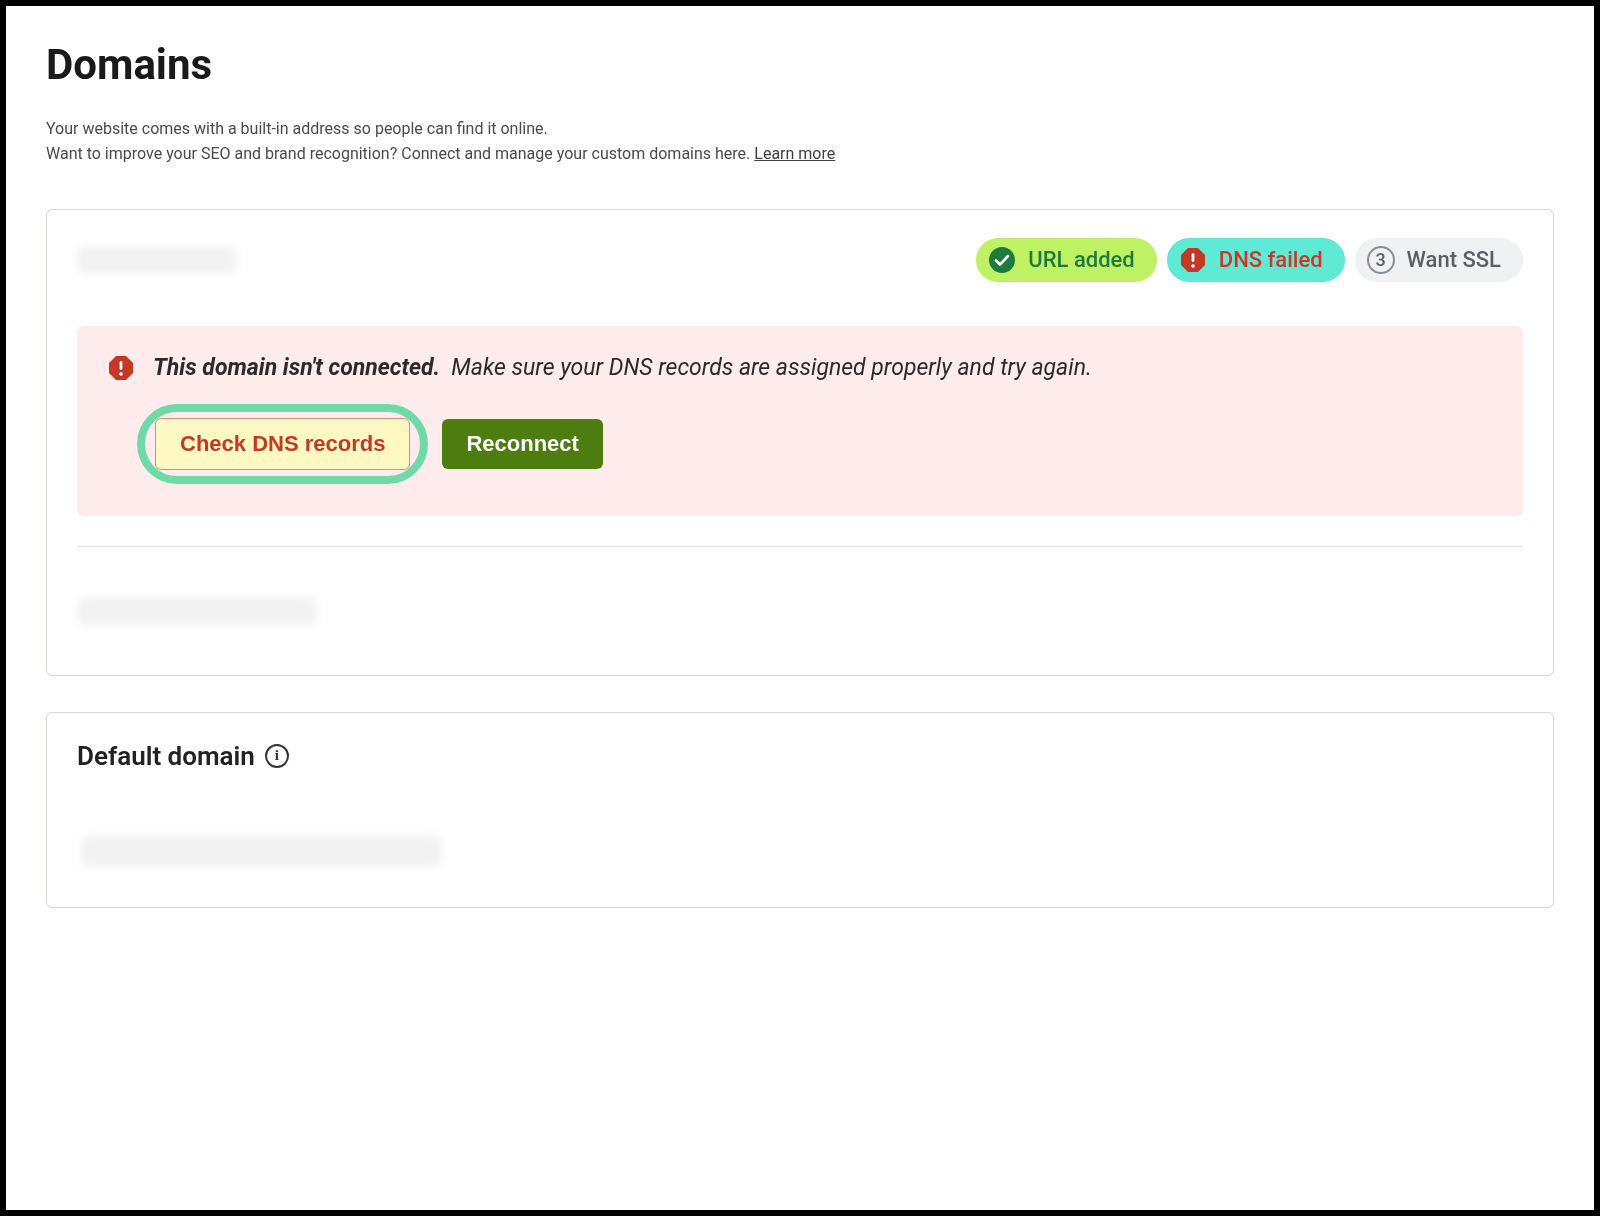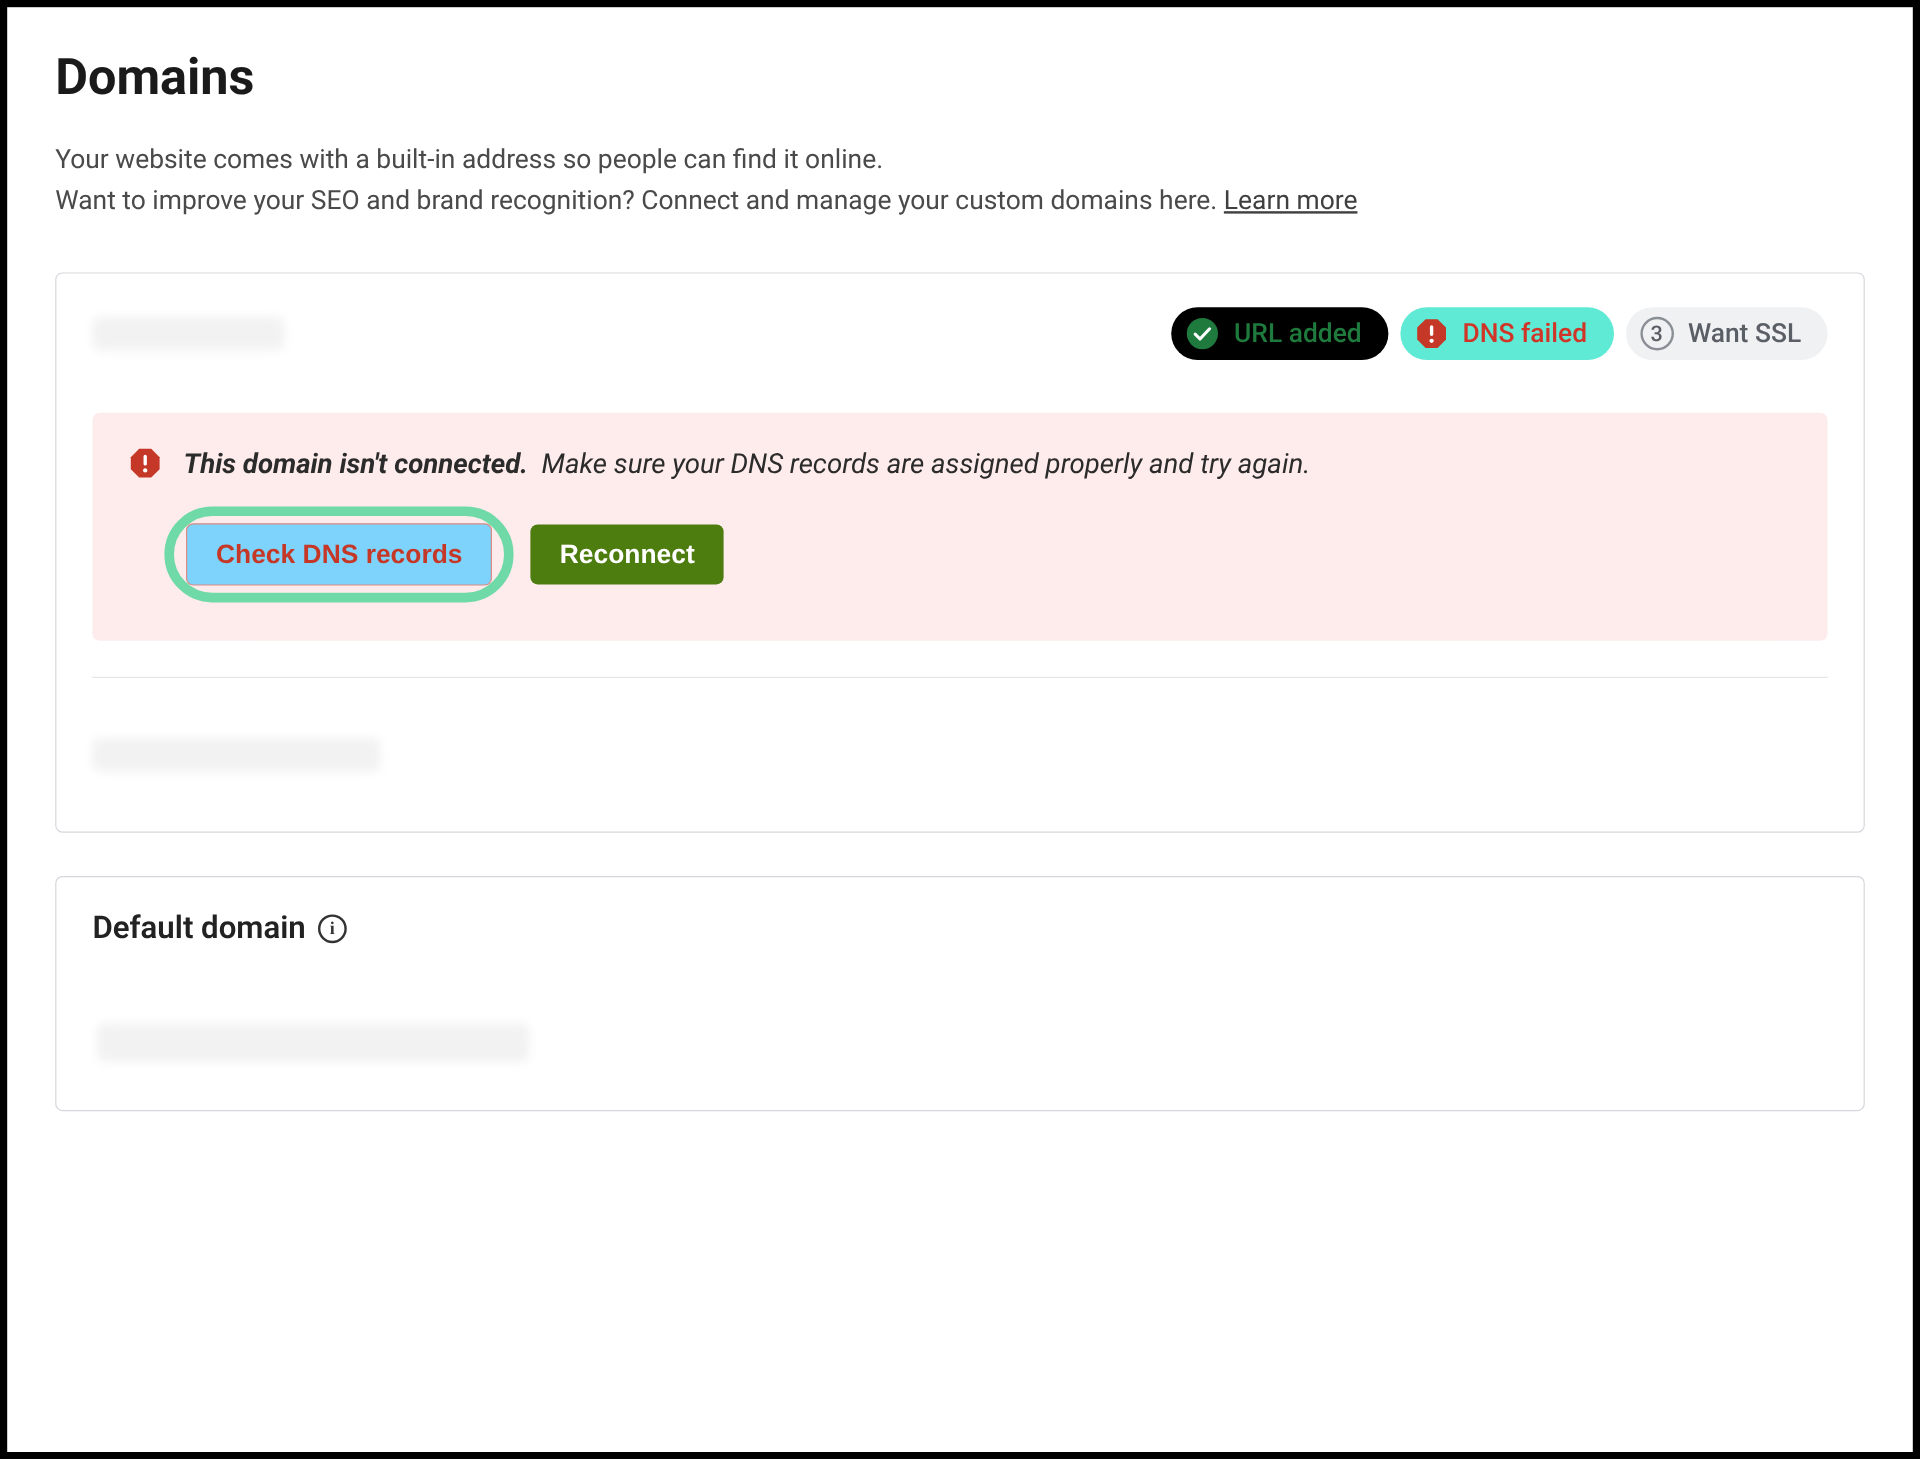--- a/index.html
+++ b/index.html
@@ -10,21 +10,21 @@
     border: 6px solid #000;
     padding: 34px 40px;
     color: #1a1a1a;
   }
   .page-title {
     font-size: 42px;
     font-weight: 700;
     margin-bottom: 28px;
   }
   .intro {
-    font-size: 22px;
+    font-size: 16px;
     line-height: 1.55;
     color: #4a4a4a;
     margin-bottom: 42px;
   }
   .intro a {
     color: #404040;
     text-decoration: underline;
   }
   .card {
     border: 1px solid #d5d7dc;
@@ -71,21 +71,21 @@
   .status-pills { display: flex; gap: 10px; }
   .pill {
     display: inline-flex;
     align-items: center;
     gap: 12px;
     padding: 8px 22px 8px 12px;
     border-radius: 999px;
     font-size: 22px;
     font-weight: 500;
   }
-  .pill.success { background: #000000; color: #1f7a3e; }
+  .pill.success { background: #bef264; color: #1f7a3e; }
   .pill.error   { background: #5eead4; color: #d13528; }
   .pill.neutral { background: #f0f1f3; color: #5a5f66; }
   .pill-icon { display:inline-flex; width:28px; height:28px; }
   .pill-step {
     display:inline-flex; width:28px; height:28px;
     border:2px solid #8a8f96; border-radius:50%;
     align-items:center; justify-content:center;
     font-size:18px; color:#5a5f66; font-weight:500;
   }
   .alert {
@@ -121,21 +121,21 @@
     align-items: center;
     justify-content: center;
     font-size: 22px;
     font-weight: 600;
     border-radius: 6px;
     padding: 12px 24px;
     cursor: pointer;
     border: none;
   }
   .btn-outline-danger {
-    background: #7dd3fc;
+    background: #fef9c3;
     color: #c53727;
     border: 1.5px solid #d98c84;
   }
   .btn-danger {
     background: #4d7c0f;
     color: #fff;
   }
   .divider { height:1px; background:#e3e5e8; margin: 10px 0 50px 0; }
   .second-domain { margin-bottom: 10px; }
   .default-card .card-title { margin-bottom: 64px; align-items: center; }

